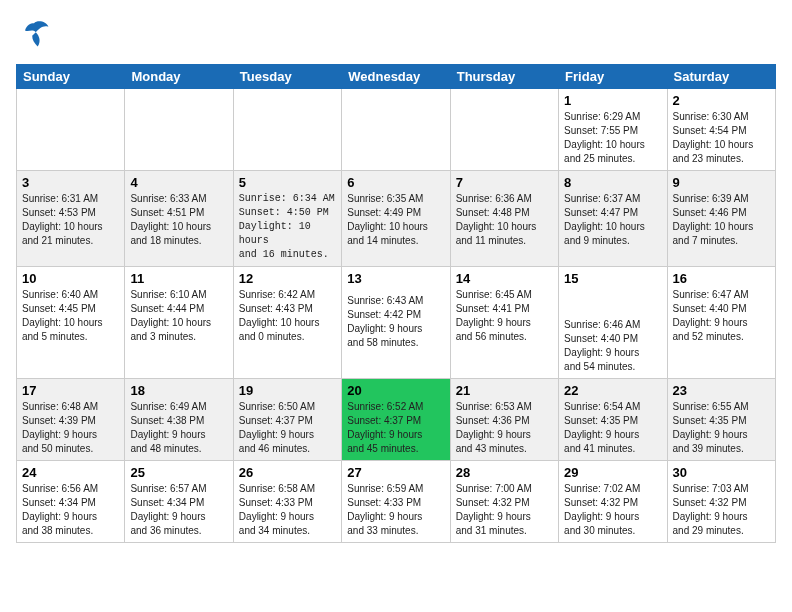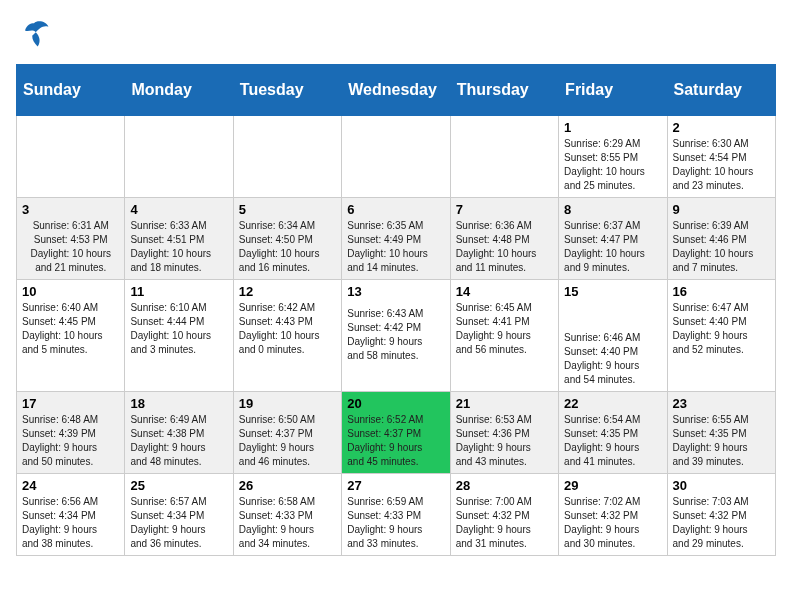--- a/index.html
+++ b/index.html
@@ -45,22 +45,22 @@
     }
     .calendar {
       width: 100%;
       border-collapse: collapse;
       font-size: 11px;
     }
     .calendar th {
       background: #1a6bb5;
       color: #fff;
       text-align: left;
-      padding: 16px 6px;
-      font-size: 16px;
+      padding: 4px 6px;
+      font-size: 13px;
       font-weight: bold;
       border: 1px solid #1a6bb5;
     }
     .calendar td {
       border: 1px solid #ccc;
       vertical-align: top;
       padding: 4px 5px;
       width: 108px;
       min-height: 80px;
       background: #fff;
@@ -115,50 +115,50 @@
   <tbody id="calendar-body">
   <tr>
         <td class="empty"></td>
         <td class="empty"></td>
         <td class="empty"></td>
         <td class="empty"></td>
         <td class="empty"></td>
         <td>
           <div class="day-num">1</div>
           <div class="day-info" style="white-space: pre-line;">Sunrise: 6:29 AM
-Sunset: 8:55 PM
+Sunset: 7:55 PM
 Daylight: 10 hours
 and 25 minutes.</div>
         </td>
         <td>
           <div class="day-num">2</div>
           <div class="day-info" style="white-space: pre-line;">Sunrise: 6:30 AM
 Sunset: 4:54 PM
 Daylight: 10 hours
 and 23 minutes.</div>
         </td>
       </tr>
       <tr>
         <td style="background: rgb(240, 240, 240);">
           <div class="day-num">3</div>
-          <div class="day-info" style="white-space: pre-line; text-align: center;">Sunrise: 6:31 AM
+          <div class="day-info" style="white-space: pre-line;">Sunrise: 6:31 AM
 Sunset: 4:53 PM
 Daylight: 10 hours
 and 21 minutes.</div>
         </td>
         <td style="background: rgb(240, 240, 240);">
           <div class="day-num">4</div>
           <div class="day-info" style="white-space: pre-line;">Sunrise: 6:33 AM
 Sunset: 4:51 PM
 Daylight: 10 hours
 and 18 minutes.</div>
         </td>
         <td style="background: rgb(240, 240, 240);">
           <div class="day-num">5</div>
-          <div class="day-info" style="white-space: pre-line;">Sunrise: 6:34 AM
+          <div class="day-info" style="white-space: pre-line; font-family: Liberation Mono, monospace;">Sunrise: 6:34 AM
 Sunset: 4:50 PM
 Daylight: 10 hours
 and 16 minutes.</div>
         </td>
         <td style="background: rgb(240, 240, 240);">
           <div class="day-num">6</div>
           <div class="day-info" style="white-space: pre-line;">Sunrise: 6:35 AM
 Sunset: 4:49 PM
 Daylight: 10 hours
 and 14 minutes.</div>

